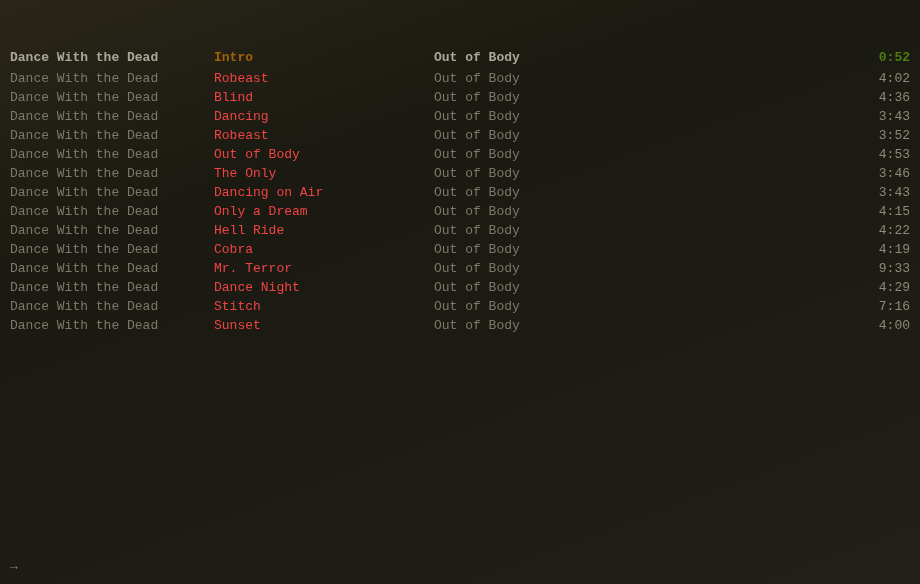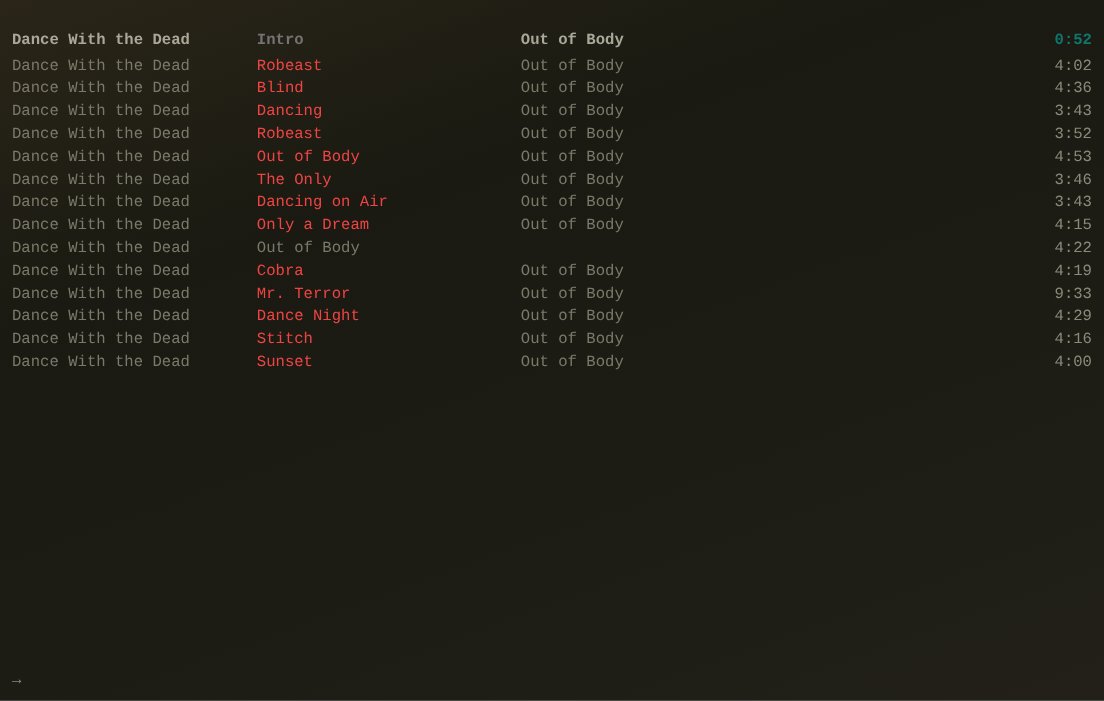--- a/index.html
+++ b/index.html
@@ -13,22 +13,23 @@
       height: 584px;
       background: linear-gradient(160deg, #2a2518 0%, #1a1a12 30%, #1c1c14 60%, #222018 100%);
       font-family: 'Courier New', Courier, monospace;
       color: #8a8a7a;
       font-size: 13px;
       overflow: hidden;
       position: relative;
     }
 
     .track-list {
-      padding: 24px 0;
+      padding: 0 0;
       width: 100%;
+      margin-top: 48px;
     }
 
     .track-row {
       display: flex;
       align-items: center;
       padding: 2px 10px;
       height: 19px;
     }
 
     .track-row.header {
@@ -52,21 +53,21 @@
     .col-title {
       width: 220px;
       flex-shrink: 0;
       color: #ef4444;
       white-space: nowrap;
       overflow: hidden;
       padding-left: 4px;
     }
 
     .track-row.header .col-title {
-      color: #737373;
+      color: #a16207;
     }
 
     .col-album {
       flex: 1;
       color: #7a7a6a;
       white-space: nowrap;
       overflow: hidden;
       padding-left: 4px;
     }
 
@@ -75,21 +76,21 @@
     }
 
     .col-duration {
       width: 60px;
       text-align: right;
       color: #8a8a7a;
       flex-shrink: 0;
     }
 
     .track-row.header .col-duration {
-      color: #0f766e;
+      color: #4d7c0f;
     }
 
     .arrow-indicator {
       position: absolute;
       bottom: 10px;
       left: 10px;
       color: #8a8a7a;
       font-size: 13px;
     }
   </style>
@@ -149,20 +150,21 @@
         <div class="col-duration">3:43</div>
       </div>
       <div class="track-row">
         <div class="col-artist">Dance With the Dead</div>
         <div class="col-title">Only a Dream</div>
         <div class="col-album">Out of Body</div>
         <div class="col-duration">4:15</div>
       </div>
       <div class="track-row">
         <div class="col-artist">Dance With the Dead</div>
+        <div class="col-title">Hell Ride</div>
         <div class="col-album">Out of Body</div>
         <div class="col-duration">4:22</div>
       </div>
       <div class="track-row">
         <div class="col-artist">Dance With the Dead</div>
         <div class="col-title">Cobra</div>
         <div class="col-album">Out of Body</div>
         <div class="col-duration">4:19</div>
       </div>
       <div class="track-row">
@@ -174,21 +176,21 @@
       <div class="track-row">
         <div class="col-artist">Dance With the Dead</div>
         <div class="col-title">Dance Night</div>
         <div class="col-album">Out of Body</div>
         <div class="col-duration">4:29</div>
       </div>
       <div class="track-row">
         <div class="col-artist">Dance With the Dead</div>
         <div class="col-title">Stitch</div>
         <div class="col-album">Out of Body</div>
-        <div class="col-duration">4:16</div>
+        <div class="col-duration">7:16</div>
       </div>
       <div class="track-row">
         <div class="col-artist">Dance With the Dead</div>
         <div class="col-title">Sunset</div>
         <div class="col-album">Out of Body</div>
         <div class="col-duration">4:00</div>
       </div>
     </div>
 </div>
 

